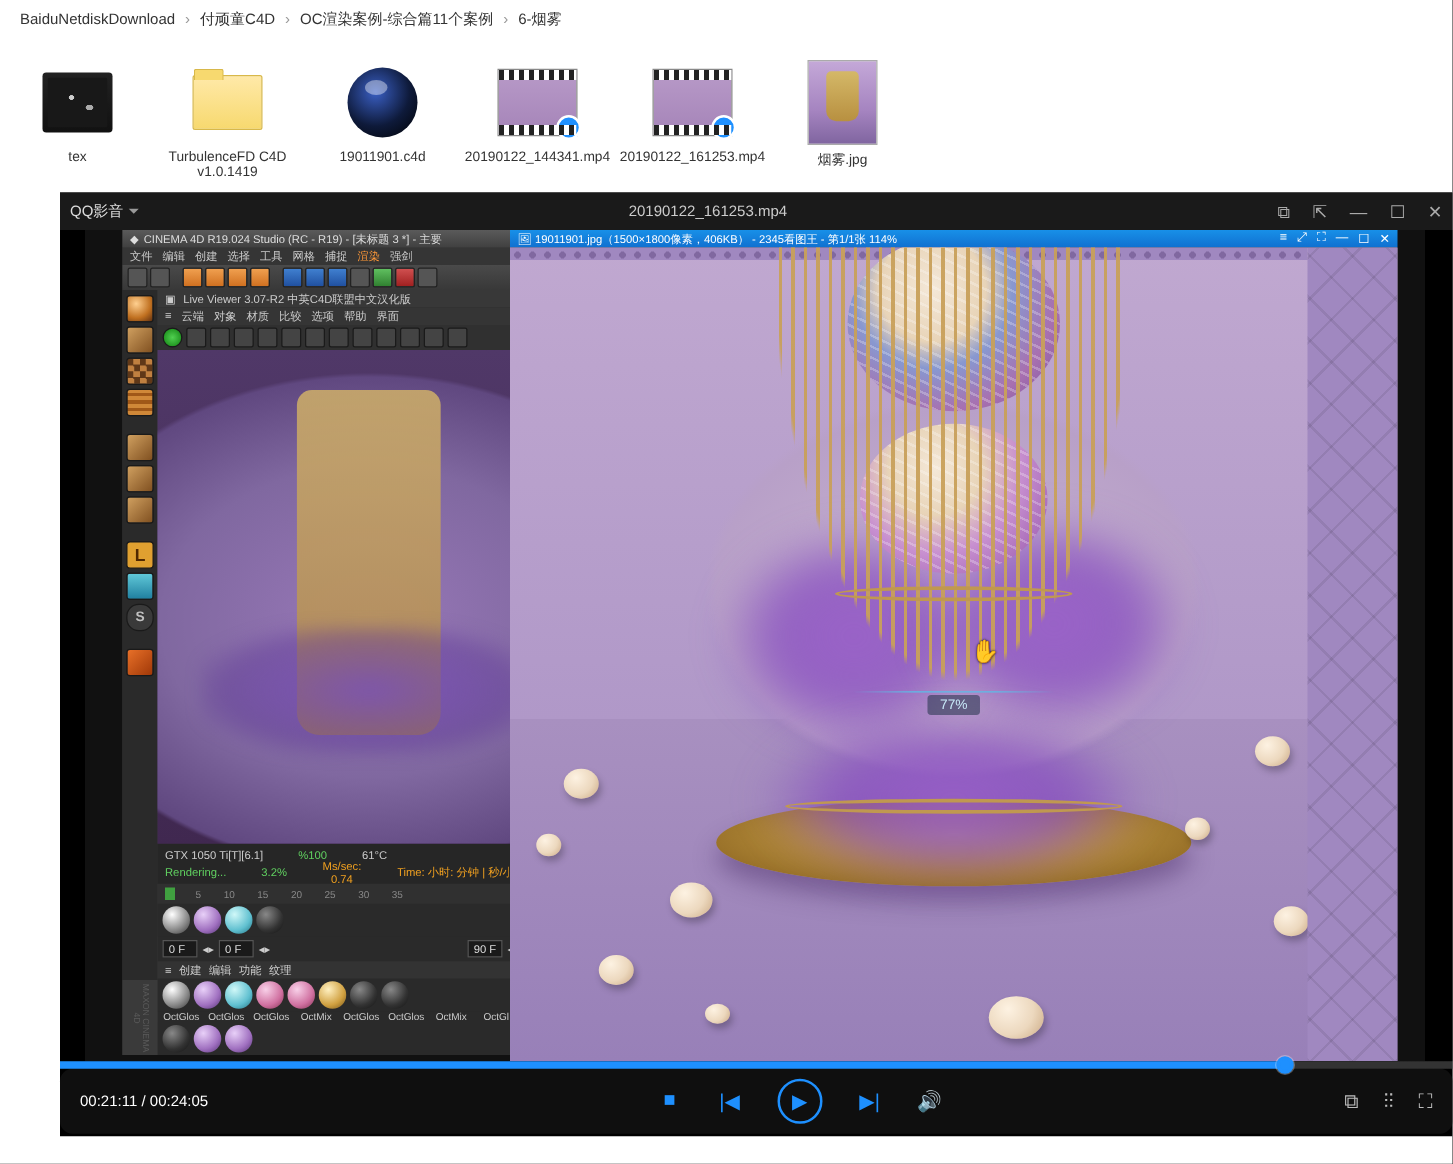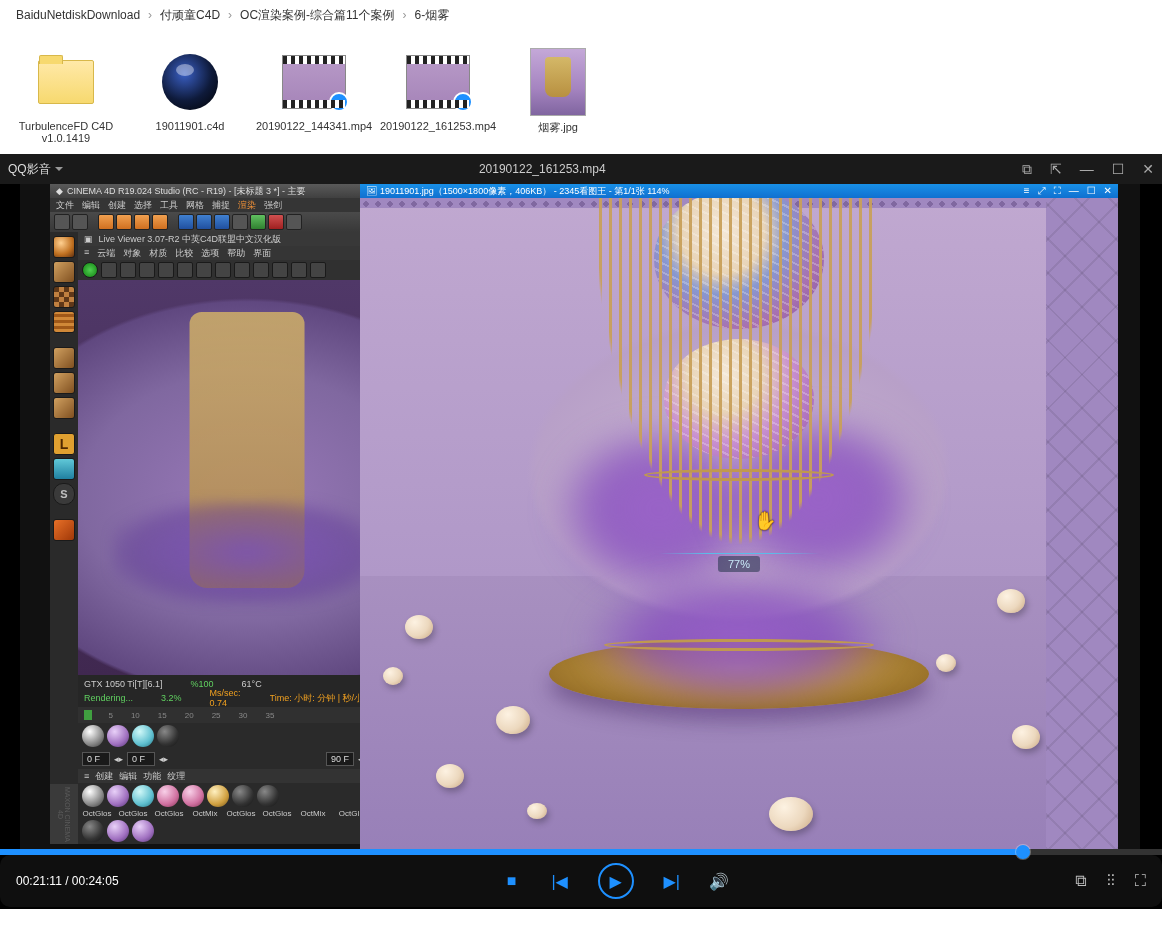--- a/index.html
+++ b/index.html
@@ -23,21 +23,21 @@
 .c4d-icon { width:56px; height:56px; background: radial-gradient(circle at 40% 35%, #3a5fc4 0%, #0e1a3a 55%, #000 100%); border-radius:50%; position:relative;}
 .c4d-icon::after{content:'';position:absolute;top:10px;left:14px;width:18px;height:12px;background:rgba(255,255,255,0.4);border-radius:50%;}
 .video-thumb { width:80px; height:54px; background: linear-gradient(180deg,#b89ac8,#a584b8); border:1px solid #888; position:relative;}
 .video-thumb::before,.video-thumb::after{content:'';position:absolute;left:0;right:0;height:8px;background:repeating-linear-gradient(90deg,#222 0 4px,#fff 4px 8px);}
 .video-thumb::before{top:0;} .video-thumb::after{bottom:0;}
 .video-thumb .play{position:absolute;right:-4px;bottom:-4px;width:20px;height:20px;background:#1e90ff;border-radius:50%;border:2px solid #fff;}
 .jpg-thumb{width:56px;height:68px;background:linear-gradient(180deg,#c4a8d8 0%, #a584c0 60%, #8065a0 100%);border:1px solid #aaa;position:relative;}
 .jpg-thumb::after{content:'';position:absolute;inset:8px 14px 18px;background:linear-gradient(180deg,#d4b868,#b89040);border-radius:4px 4px 8px 8px;}
 
 
-.player { position: relative; height: 755px; background: #000; }
+.player { position: relative; height: 755px; background: #000; margin-left: 48px; }
 .player-titlebar { height: 30px; background: #1a1a1a; color: #ddd; display: flex; align-items: center; font-size: 12px; padding: 0 8px; }
 .player-titlebar .app-name { display:flex; align-items:center; gap:4px; }
 .player-titlebar .app-name::after{content:'';border:4px solid transparent;border-top-color:#999;margin-top:4px;}
 .player-titlebar .title { flex:1; text-align:center; color:#ccc; }
 .player-titlebar .win-btns { display:flex; gap:18px; font-size:14px; color:#aaa;}
 .win-btns span{cursor:pointer;}
 
 
 .video-area { position: relative; height: 665px; background: #0a0a0a; display:flex; }
 .video-left-gutter{width:20px;background:#000;}
@@ -71,21 +71,21 @@
 .lv-toolbar{height:20px;background:#303030;display:flex;align-items:center;gap:3px;padding:0 4px;}
 .lv-tb{width:16px;height:16px;background:#444;border:1px solid #1a1a1a;border-radius:2px;}
 .lv-tb.green-swirl{background:radial-gradient(circle,#50d050,#108010);border-radius:50%;}
 .render-preview{flex:1;min-height:280px;background:radial-gradient(ellipse 140% 90% at 50% 55%, #9878b8 0%, #8068a0 35%, #604880 55%, transparent 56%), linear-gradient(180deg,#503868 0%, #402850 100%);position:relative;overflow:hidden;}
 .render-preview::before{content:'';position:absolute;left:50%;top:8%;transform:translateX(-50%);width:34%;height:70%;background:linear-gradient(180deg,rgba(208,176,104,0.85),rgba(176,136,72,0.85));border-radius:12px 12px 18px 18px;filter:blur(0.3px);}
 .render-preview::after{content:'';position:absolute;left:10%;right:10%;bottom:18%;height:26%;background:radial-gradient(ellipse,rgba(120,80,180,0.9),rgba(90,50,150,0.4) 60%,transparent 80%);filter:blur(6px);}
 .render-text{position:absolute;top:2px;left:4px;font-size:8px;color:#ff9838;text-shadow:0 0 2px #000;}
 .render-stats{background:#262626;font-size:9px;padding:2px 6px;}
 .render-stats .row{display:flex;gap:28px;align-items:center;height:14px;}
 .render-stats .green{color:#60d060;}
-.render-stats .orange{color:#f0a020;}
+.render-stats .orange{color:#f0a020;text-align:center;}
 .timeline-ruler{height:16px;background:#303030;display:flex;align-items:center;font-size:8px;color:#888;gap:18px;padding:0 8px;position:relative;}
 .timeline-ruler::before{content:'';position:absolute;left:6px;top:3px;width:8px;height:10px;background:#40a040;}
 .mat-row{height:26px;background:#2a2a2a;display:flex;align-items:center;gap:3px;padding:0 4px;}
 .mat-ball{width:22px;height:22px;border-radius:50%;background:radial-gradient(circle at 35% 30%,#fff,#888 60%,#333);}
 .mat-ball.purple{background:radial-gradient(circle at 35% 30%,#e8d0f8,#a070c0 60%,#503070);}
 .mat-ball.cyan{background:radial-gradient(circle at 35% 30%,#d0f8f8,#60c0d0 60%,#207080);}
 .mat-ball.pink{background:radial-gradient(circle at 35% 30%,#f8d0e8,#d070a0 60%,#803050);}
 .mat-ball.gold{background:radial-gradient(circle at 35% 30%,#fff0c0,#d0a040 60%,#705018);}
 .mat-ball.dark{background:radial-gradient(circle at 35% 30%,#888,#333 60%,#111);}
 .inputs-row{display:flex;gap:4px;padding:3px 4px;font-size:9px;align-items:center;}
@@ -147,20 +147,26 @@
   <span>BaiduNetdiskDownload</span>
     <span class="sep">›</span>
   <span>付顽童C4D</span>
     <span class="sep">›</span>
   <span>OC渲染案例-综合篇11个案例</span>
     <span class="sep">›</span>
   <span>6-烟雾</span>
 </div>
 
 <div class="files">
+  <div class="file-item">
+      <div class="thumb">
+        <div class="folder-tex"></div>
+      </div>
+      <span>tex</span>
+    </div>
   <div class="file-item wide">
       <div class="thumb">
         <div class="folder-yellow"></div>
       </div>
       <span>TurbulenceFD C4D v1.0.1419</span>
     </div>
   <div class="file-item wide">
       <div class="thumb">
         <div class="c4d-icon"></div>
       </div>

